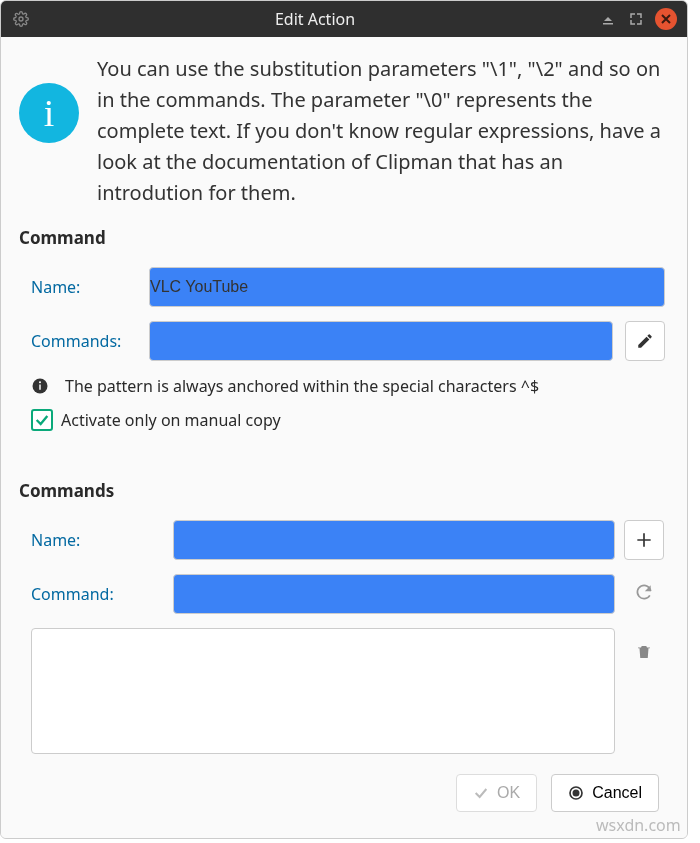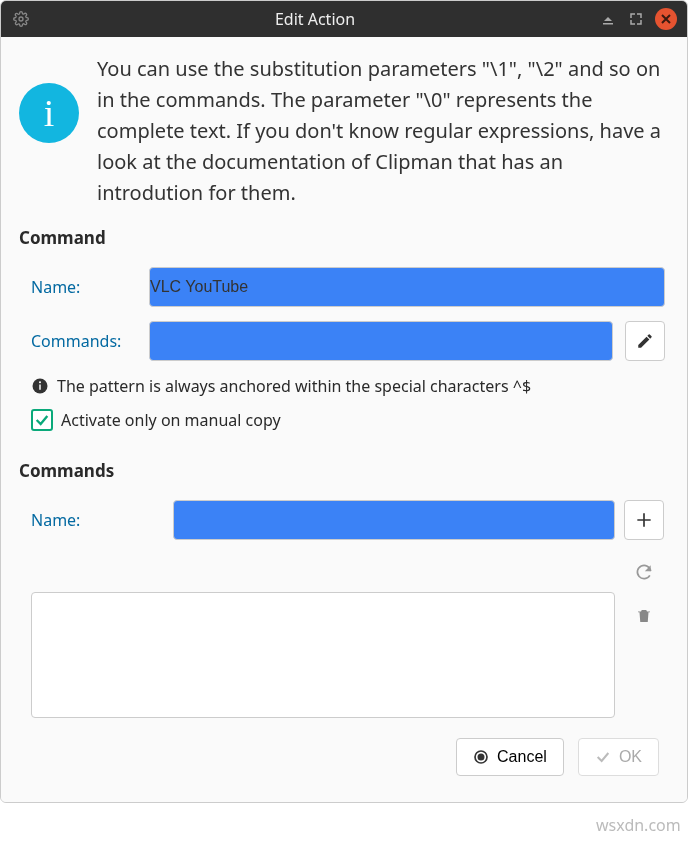--- a/index.html
+++ b/index.html
@@ -41,22 +41,22 @@
     .row .lbl { width:106px; font-size:16px; color:#0369a1; }
     .text-input {
       flex:1; height:40px; border:1px solid #ccc; border-radius:4px;
       padding: 0 0; font-size:16px; background:#3b82f6; color:#333;
     }
     .icon-btn {
       width:40px; height:40px; border:1px solid #ccc; border-radius:4px; background:#fff;
       display:flex; align-items:center; justify-content:center; cursor:pointer;
     }
     .icon-btn.borderless { border:none; background:transparent; }
-    .hint-row { display:flex; align-items:center; gap:8px; font-size:16px; margin:12px 0 12px 0; }
-    .checkbox-row { display:flex; align-items:center; gap:8px; font-size:16px; margin-bottom:12px; }
+    .hint-row { display:flex; align-items:center; gap:16px; font-size:16px; margin:12px 0 12px 0; }
+    .checkbox-row { display:flex; align-items:center; gap:8px; font-size:16px; margin-bottom:32px; }
     .checkbox {
       width:22px; height:22px; border:2px solid #0aa97a; border-radius:3px; background:#fff;
       display:flex; align-items:center; justify-content:center; color:#0aa97a;
     }
     .textarea {
       width: calc(100% - 50px); height:126px; border:1px solid #ccc; border-radius:4px; background:#fff;
     }
     .cmds-area { display:flex; gap:8px; }
     .cmds-left { flex:1; }
     .cmds-right { width:42px; display:flex; flex-direction:column; gap:12px; align-items:center; }
@@ -151,20 +151,24 @@
 
     <div class="section-heading">Commands</div>
 
     <div class="form-block">
       <div class="cmds-area">
         <div class="cmds-left">
           <div class="row">
             <div class="lbl" style="width:130px">Name:</div>
             <input class="text-input" type="text" value="" style="">
           </div>
+          <div class="row">
+            <div class="lbl" style="width:130px">Command:</div>
+            <input class="text-input" type="text" value="" style="">
+          </div>
         </div>
         <div class="cmds-right">
           <div class="icon-btn">
             <span>
               <svg width="20" height="20" viewBox="0 0 24 24" stroke="#333" stroke-width="2">
                   <path d="M12 4 V20 M4 12 H20"></path>
                 </svg>
             </span>
           </div>
           <div class="icon-btn borderless">
@@ -186,35 +190,35 @@
               <svg width="18" height="18" viewBox="0 0 24 24" fill="#888">
                   <path d="M6 7h12l-1 13H7L6 7zm3-3h6l1 2H8l1-2zM4 6h16v1H4z"></path>
                 </svg>
             </span>
           </div>
         </div>
       </div>
     </div>
 
     <div class="footer">
+      <button class="btn disabled">
+        <span>
+          <svg width="16" height="16" viewBox="0 0 24 24" fill="none" stroke="#bbb" stroke-width="3">
+              <path d="M4 12 L10 18 L20 6"></path>
+            </svg>
+        </span>
+        <span>OK</span>
+      </button>
       <button class="btn">
         <span>
           <svg width="16" height="16" viewBox="0 0 24 24" fill="none" stroke="#333" stroke-width="2.5">
               <circle cx="12" cy="12" r="9"></circle>
               <circle cx="12" cy="12" r="4" fill="#333"></circle>
             </svg>
         </span>
         <span>Cancel</span>
       </button>
-      <button class="btn disabled">
-        <span>
-          <svg width="16" height="16" viewBox="0 0 24 24" fill="none" stroke="#bbb" stroke-width="3">
-              <path d="M4 12 L10 18 L20 6"></path>
-            </svg>
-        </span>
-        <span>OK</span>
-      </button>
     </div>
 
   </div>
 </div>
 
 <div class="watermark">wsxdn.com</div>
 
 </body></html>

